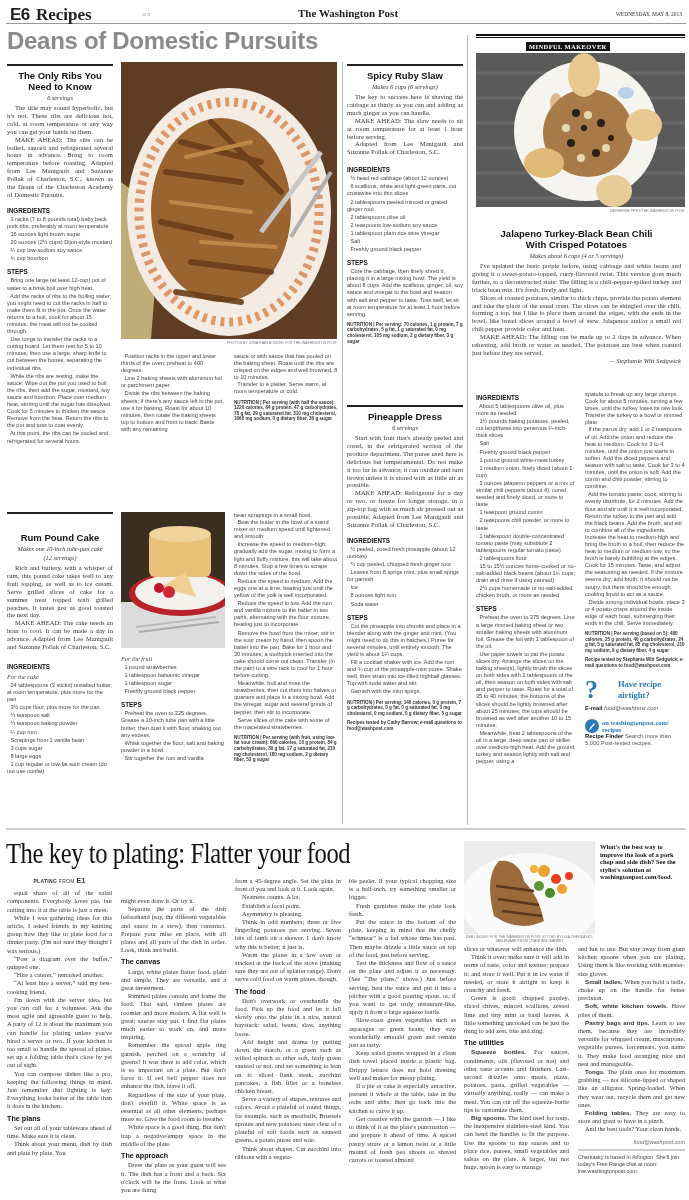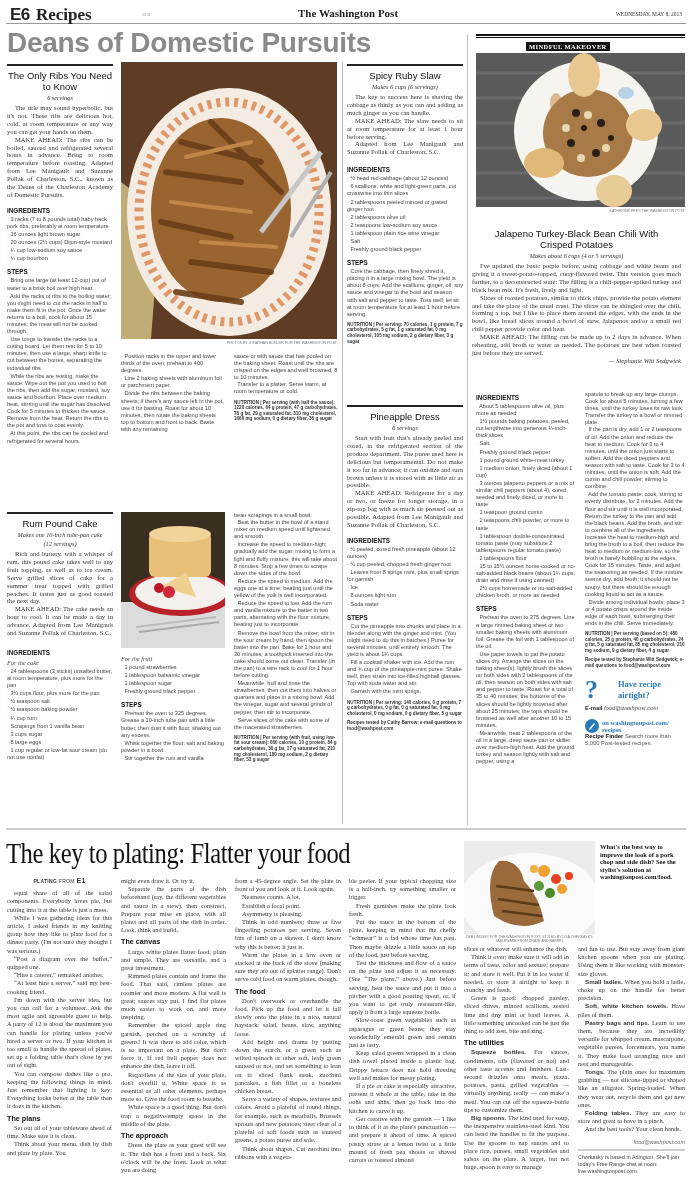--- a/index.html
+++ b/index.html
@@ -7,23 +7,23 @@
 .abs{position:absolute}
 .sans{font-family:"Liberation Sans",sans-serif}
 .serif{font-family:"Liberation Serif",serif}
 
 .masthead{left:6px;top:2px;width:680px;height:22px;border-bottom:1px solid #999}
 .mh-page{left:4px;top:3px;font-size:17px;font-weight:bold;font-family:Liberation Sans, sans-serif;letter-spacing:-0.5px}
 .mh-sect{left:30px;top:3px;font-size:17px;font-family:"Liberation Serif",serif;font-weight:bold}
 .mh-nums{left:136px;top:10px;font-size:4px;color:#777}
 .mh-logo{left:292px;top:5px;font-size:11px;font-weight:bold;font-family:"Liberation Serif",serif}
 .mh-date{right:4px;top:9px;font-size:5.5px;color:#333}
-.big-title{left:7px;top:27px;font-size:28px;font-weight:bold;color:#8a8a8a;font-family:"Liberation Sans",sans-serif;letter-spacing:-0.3px}
+.big-title{left:7px;top:27px;font-size:24px;font-weight:bold;color:#8a8a8a;font-family:"Liberation Sans",sans-serif;letter-spacing:-0.3px}
 .rule-top{border-top:2px solid #222}
-.rtitle{font-family:"Liberation Sans",sans-serif;font-weight:normal;font-size:9.5px;text-align:center;line-height:11px;color:#111}
+.rtitle{font-family:"Liberation Sans",sans-serif;font-weight:bold;font-size:9.5px;text-align:center;line-height:11px;color:#111}
 .yield{font-style:italic;text-align:center;font-size:6.3px;color:#333;margin:2px 0 3px}
 .intro{font-size:6.6px;line-height:7.9px;text-align:justify;color:#333}
 .intro p{text-indent:8px}
 .hdr{font-family:"Liberation Sans",sans-serif;font-weight:bold;font-size:6.3px;margin:6px 0 2px;color:#111}
 .ing{font-family:"Liberation Sans",sans-serif;font-size:5.6px;line-height:7.1px;color:#444}
 .ing li{list-style:none;margin-bottom:1px}
 .ing li:before{content:"· ";color:#999}
 .nutri{font-family:"Liberation Sans",sans-serif;font-size:4.6px;line-height:5.6px;font-weight:bold;color:#333;margin-top:4px}
 .sub{font-style:italic;font-size:6.3px;color:#444;margin:3px 0 2px}
 .photo{overflow:hidden}
@@ -175,21 +175,21 @@
   <ul class="ing">
     <li>Cut the pineapple into chunks and place in a blender along with the ginger and mint. (You might need to do this in batches.) Puree for several minutes, until entirely smooth. The yield is about 1¼ cups.</li>
     <li>Fill a cocktail shaker with ice. Add the rum and ¾ cup of the pineapple-mint puree. Shake well, then strain into ice-filled highball glasses. Top with soda water and stir.</li>
     <li>Garnish with the mint sprigs.</li>
   </ul>
   <div class="nutri">NUTRITION | Per serving: 140 calories, 0 g protein, 7 g carbohydrates, 0 g fat, 0 g saturated fat, 0 mg cholesterol, 0 mg sodium, 0 g dietary fiber, 5 g sugar</div>
   <div class="nutri">Recipes tested by Cathy Barrow; e-mail questions to food@washpost.com</div>
 </div>
 
 <div class="abs" style="left:7px;top:512px;width:106px">
-  <div class="rule-top" style="padding-top:4px">
+  <div class="rule-top" style="padding-top:18px">
     <div class="rtitle">Rum Pound Cake</div>
     <div class="yield" style="margin-bottom:0">Makes one 10-inch tube-pan cake</div>
     <div class="yield">(12 servings)</div>
   </div>
   <div class="intro">
     <p>Rich and buttery, with a whisper of rum, this pound cake takes well to any fruit topping, as well as to ice cream. Serve grilled slices of cake for a summer treat topped with grilled peaches. It tastes just as good toasted the next day.</p>
     <p>MAKE AHEAD: The cake needs an hour to cool. It can be made a day in advance. Adapted from Lee Manigault and Suzanne Pollak of Charleston, S.C.</p>
   </div>
   <div class="hdr" style="margin-top:12px">INGREDIENTS</div>
   <div class="sub">For the cake</div>
@@ -379,21 +379,21 @@
       <p>“Post a diagram over the buffet,” quipped one.</p>
       <p>“Hire a caterer,” remarked another.</p>
       <p>“At least hire a server,” said my best-cooking friend.</p>
       <p>I'm down with the server idea, but you can call for a volunteer. Ask the most agile and agreeable guest to help. A party of 12 is about the maximum you can handle for plating unless you've hired a server or two. If your kitchen is too small to handle the spread of plates, set up a folding table that's close by yet out of sight.</p>
       <p>You can compose dishes like a pro, keeping the following things in mind. Just remember that lighting is key: Everything looks better at the table than it does in the kitchen.</p>
       <h4>The plans</h4>
       <p>Set out all of your tableware ahead of time. Make sure it is clean.</p>
       <p>Think about your menu, dish by dish and plate by plate. You</p>
     </div>
 </div>
-<div class="abs body-col" style="left:121px;top:877px;width:105px">
+<div class="abs body-col" style="left:121px;top:897px;width:105px">
     <div id="col2">
       <p style="text-indent: 0px;">might even draw it. Or try it.</p>
       <p>Separate the parts of the dish beforehand (say, the different vegetables and sauce in a stew), then construct. Prepare your mise en place, with all plates and all parts of the dish in order. Look, think and build.</p>
       <h4>The canvas</h4>
       <p>Large, white plates flatter food, plain and simple. They are versatile, and a great investment.</p>
       <p>Rimmed plates contain and frame the food. That said, rimless plates are roomier and more modern. A flat well is great; sauces stay put. I find flat plates much easier to work on, and more inspiring.</p>
       <p>Remember the spiced apple ring garnish, perched on a scrunchy of greens? It was there to add color, which is so important on a plate. But don't force it. If red bell pepper does not enhance the dish, leave it off.</p>
       <p>Regardless of the size of your plate, don't overfill it. White space is as essential as all other elements, perhaps more so. Give the food room to breathe.</p>
       <p>White space is a good thing. But don't trap a negative/empty space in the middle of the plate.</p>
       <h4>The approach</h4>

